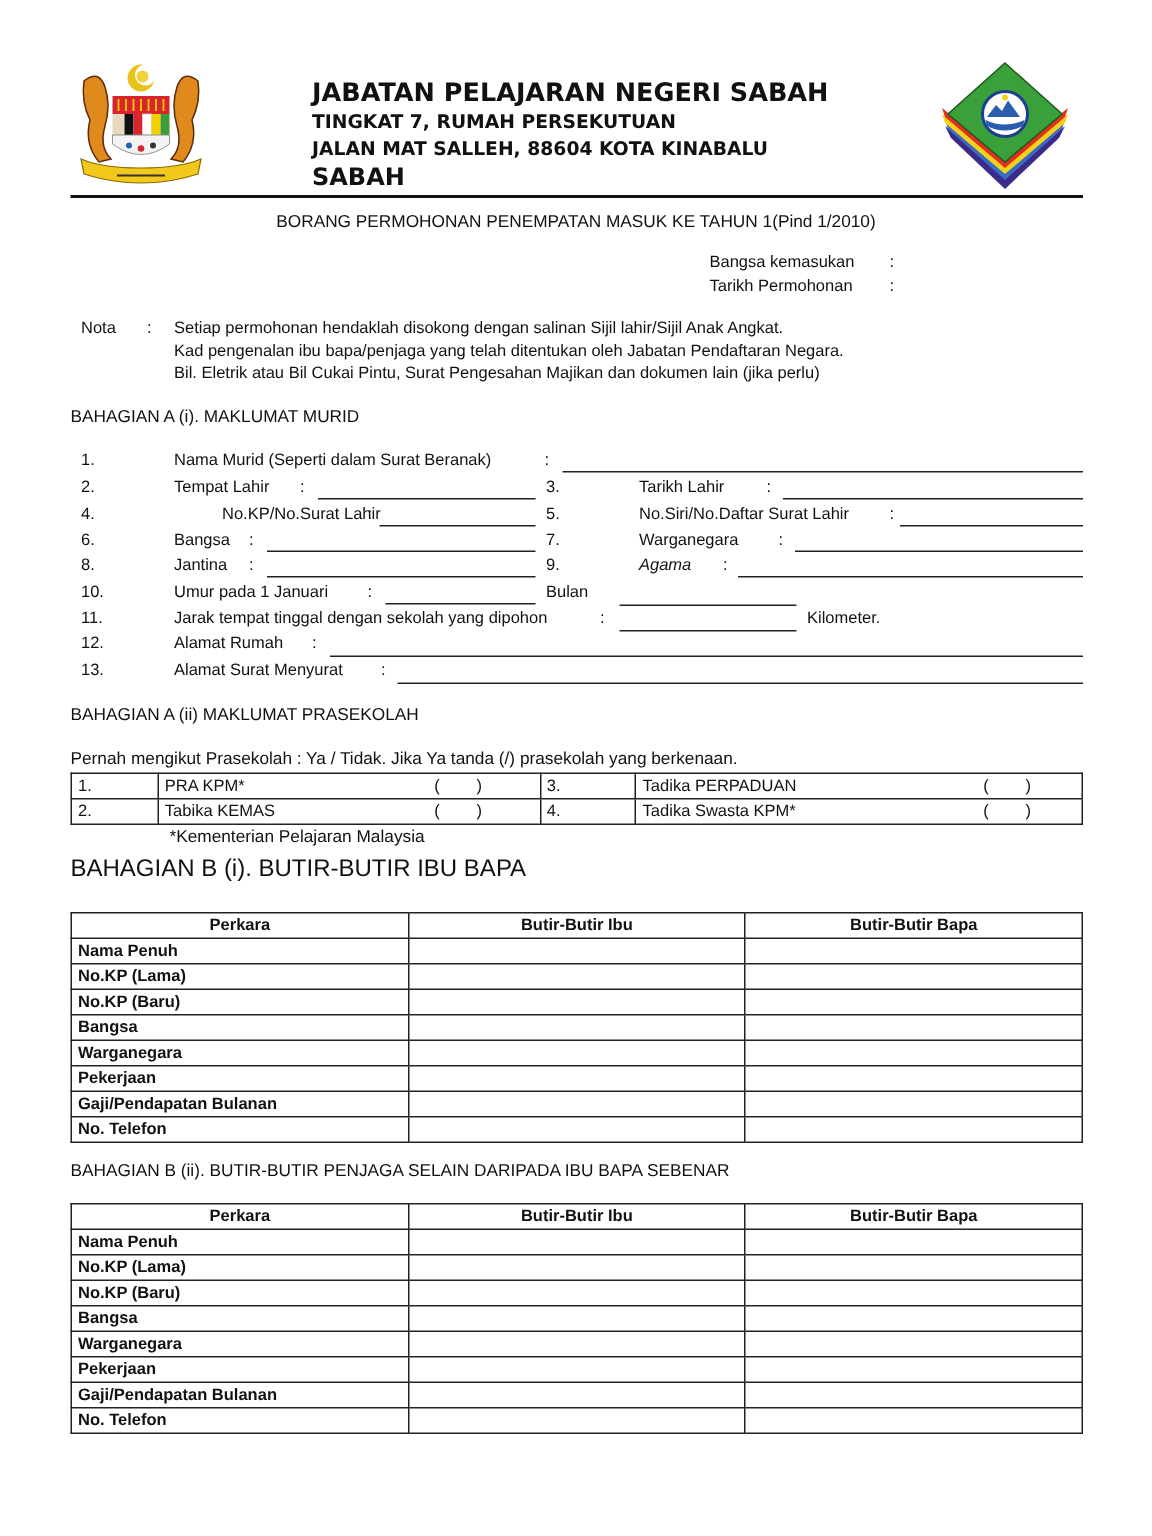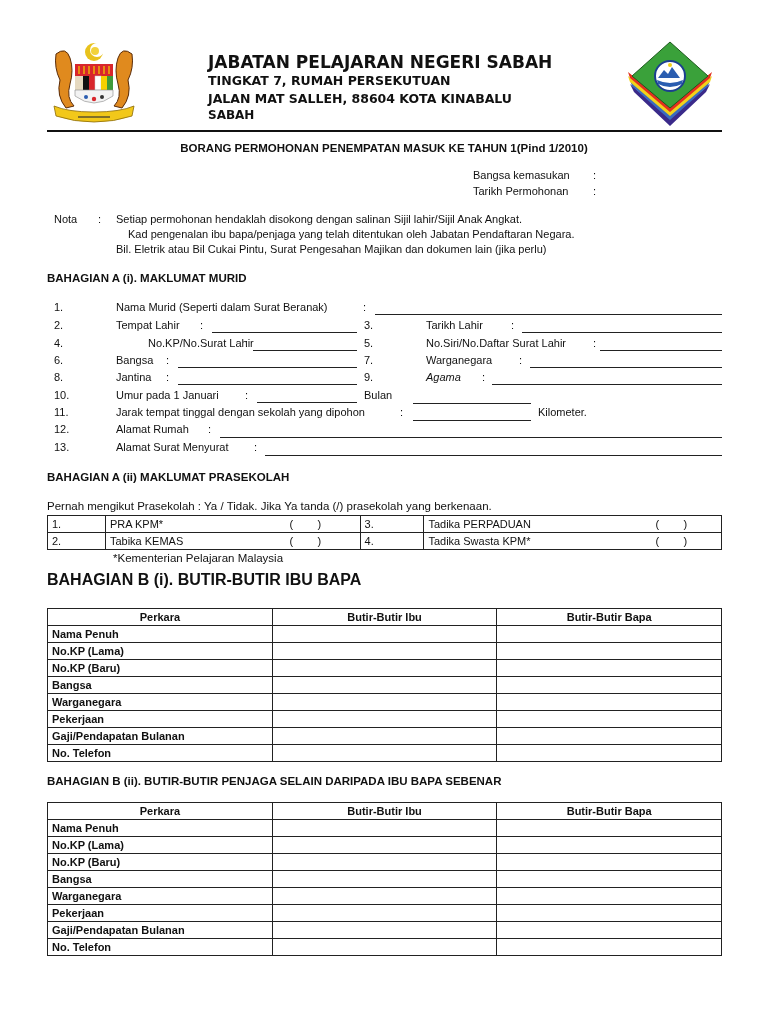--- a/index.html
+++ b/index.html
@@ -1,21 +1,21 @@
 <!DOCTYPE html>
 <html><head>
 <meta charset="utf-8">
 <style>
   * { box-sizing: border-box; margin: 0; padding: 0; }
   html, body { width: 768px; height: 1024px; background: #ffffff; overflow: hidden; }
   body { font-family: "Liberation Sans", sans-serif; color: #111; position: relative; }
   .abs { position: absolute; }
   .hdr-text { font-family: "DejaVu Sans", sans-serif; font-weight: bold; color: #111; white-space: nowrap; }
   .t { font-size: 11px; white-space: nowrap; line-height: 14px; }
-  .b { font-weight: bold; }
+  .b { font-weight: normal; }
   .uline { position: absolute; height: 0; border-top: 1px solid #222; }
   .hrule { position: absolute; left: 47px; width: 675px; height: 0; border-top: 2px solid #111; }
   table.grid { position: absolute; border-collapse: collapse; font-size: 11px; }
   table.grid td, table.grid th { border: 1px solid #222; padding: 0 4px; height: 17px; line-height: 15px; white-space: nowrap; text-align: left; font-weight: bold; }
   table.grid th { text-align: center; }
 </style>
 </head>
 <body>
 
 <div class="abs" style="left:48px; top:40px; width:92px; height:84px;">
@@ -52,21 +52,21 @@
     <circle cx="54" cy="57" r="2" fill="#333"></circle>
 
     <path d="M6 66 Q20 72 46 72 Q72 72 86 66 L84 76 Q66 82 46 82 Q26 82 8 76Z" fill="#f2c81a" stroke="#8a6a08" stroke-width="0.8"></path>
     <line x1="30" y1="77" x2="62" y2="77" stroke="#333" stroke-width="1.2"></line>
   </svg>
 </div>
 
 <div class="abs hdr-text" style="left:208px; top:52px; font-size:17px;">JABATAN PELAJARAN NEGERI SABAH</div>
 <div class="abs hdr-text" style="left:208px; top:73px; font-size:12.5px;">TINGKAT 7, RUMAH PERSEKUTUAN</div>
 <div class="abs hdr-text" style="left:208px; top:91px; font-size:12.5px;">JALAN MAT SALLEH, 88604 KOTA KINABALU</div>
-<div class="abs hdr-text" style="left:208px; top:108px; font-size:12px;">SABAH</div>
+<div class="abs hdr-text" style="left:208px; top:108px; font-size:16px;">SABAH</div>
 
 <div class="abs" style="left:622px; top:40px; width:96px; height:86px;">
   <svg width="96" height="86" viewBox="0 0 96 86">
     <path d="M8 44 L48 78 L88 44 L84 52 L48 86 L12 52Z" fill="#3a2a8a"></path>
     <path d="M8 40 L48 74 L88 40 L86 46 L48 80 L10 46Z" fill="#3a6bc0"></path>
     <path d="M6 36 L48 70 L90 36 L88 42 L48 76 L8 42Z" fill="#f2d21a"></path>
     <path d="M6 32 L48 66 L90 32 L88 38 L48 72 L8 38Z" fill="#e2301e"></path>
     <path d="M48 2 L86 36 L48 68 L10 36Z" fill="#3aa13a" stroke="#1d5a1d" stroke-width="1"></path>
     <circle cx="48" cy="36" r="15" fill="#ffffff" stroke="#1c3f8f" stroke-width="2"></circle>
     <path d="M36 38 L42 30 L46 34 L50 27 L58 38Z" fill="#2a5db0"></path>
@@ -83,21 +83,21 @@
 <div class="abs t" style="left:593px; top:168px;">:</div>
 <div class="abs t" style="left:604px; top:168px; width:118px;"></div>
 
 <div class="abs t" style="left:473px; top:184px;">Tarikh Permohonan</div>
 <div class="abs t" style="left:593px; top:184px;">:</div>
 <div class="abs t" style="left:604px; top:184px; width:118px;"></div>
 
 <div class="abs t" style="left:54px; top:212px;">Nota</div>
 <div class="abs t" style="left:98px; top:212px;">:</div>
 <div class="abs t" style="left:116px; top:212px;">Setiap permohonan hendaklah disokong dengan salinan Sijil lahir/Sijil Anak Angkat.</div>
-<div class="abs t" style="left:128px; top:227px;">Kad pengenalan ibu bapa/penjaga yang telah ditentukan oleh Jabatan Pendaftaran Negara.</div>
+<div class="abs t" style="left:116px; top:227px;">Kad pengenalan ibu bapa/penjaga yang telah ditentukan oleh Jabatan Pendaftaran Negara.</div>
 <div class="abs t" style="left:116px; top:242px;">Bil. Eletrik atau Bil Cukai Pintu, Surat Pengesahan Majikan dan dokumen lain (jika perlu)</div>
 
 <div class="abs t b" style="left:47px; top:271px; font-size:11.5px;">BAHAGIAN A (i). MAKLUMAT MURID</div>
 
 <div class="abs t" style="left:54px; top:300px;">1.</div>
 <div class="abs t" style="left:116px; top:300px;">Nama Murid (Seperti dalam Surat Beranak)</div>
 <div class="abs t" style="left:363px; top:300px;">:</div>
 <div class="uline" style="left:375px; top:314px; width:347px;"></div>
 
 <div class="abs t" style="left:54px; top:318px;">2.</div>

